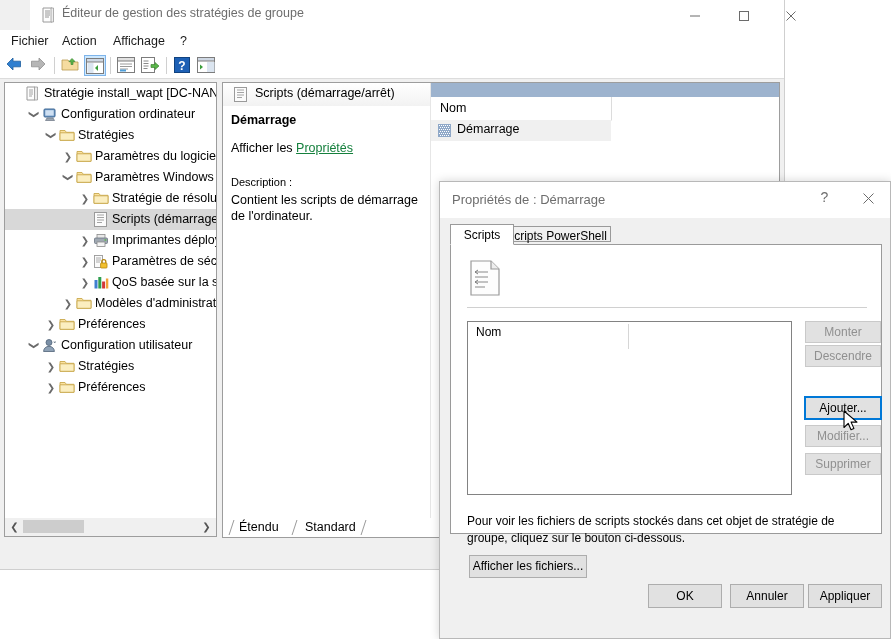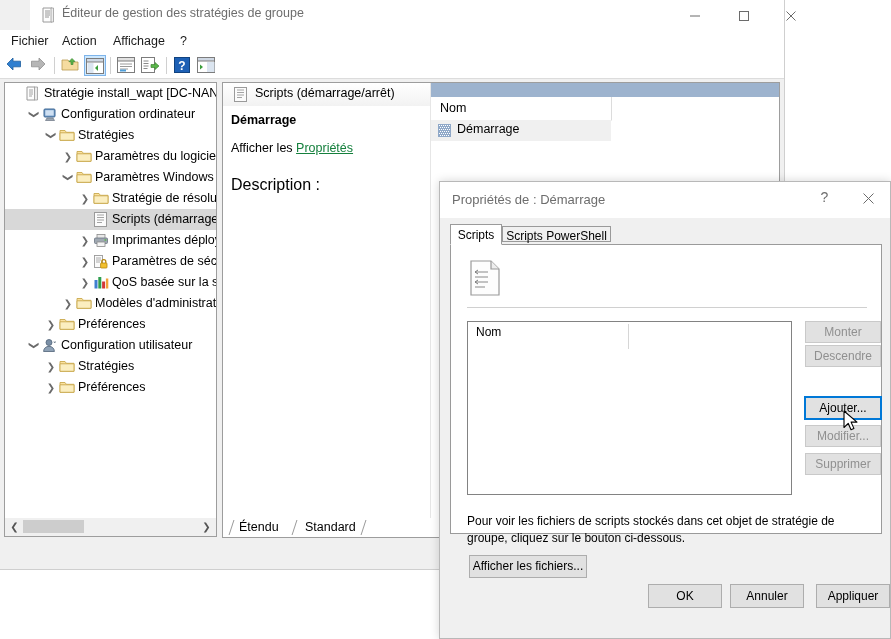--- a/index.html
+++ b/index.html
@@ -201,21 +201,21 @@
     left: 8px; top: 58px;
     font-size: 12.5px;
   }
   #ext-show a {
     color: #15803d;
     text-decoration: underline;
   }
   #ext-desc-label {
     position: absolute;
     left: 8px; top: 93px;
-    font-size: 16px;
+    font-size: 11px;
   }
   #ext-desc-body {
     position: absolute;
     left: 8px; top: 109px;
     width: 190px;
     font-size: 12.5px;
     line-height: 16px;
   }
 
   
@@ -447,21 +447,21 @@
     background: #e1e1e1;
     border: 1px solid #adadad;
     box-sizing: border-box;
     font-size: 12px;
     text-align: center;
     line-height: 22px;
     cursor: default;
   }
   #btn-ok { left: 208px; }
   #btn-cancel { left: 290px; }
-  #btn-apply { left: 376px; }
+  #btn-apply { left: 368px; }
 
   
   #cursor {
     position: absolute;
     left: 843px; top: 410px;
     pointer-events: none;
     z-index: 99;
   }
 </style>
 </head>
@@ -737,20 +737,21 @@
         </svg>
       </span>
       <span id="result-header-text">Scripts (démarrage/arrêt)</span>
     </div>
 
     <div id="ext-title">Démarrage</div>
     <div id="ext-show">
       <span>Afficher les </span><a href="#">Propriétés</a>
     </div>
     <div id="ext-desc-label">Description :</div>
+    <div id="ext-desc-body">Contient les scripts de démarrage de l'ordinateur.</div>
 
     <div id="listview">
       <div id="lv-headerbar"></div>
       <div id="lv-colhead">
         <span>Nom</span>
       </div>
       <div class="lv-row selected" style="top:37px">
         <span class="ic">
           <svg width="15" height="15" viewBox="0 0 15 15">
             <rect x="1" y="1" width="13" height="13" fill="#8fa8c8"></rect>
@@ -782,21 +783,21 @@
     <span id="dlg-title">Propriétés de : Démarrage</span>
     <div id="dlg-help">?</div>
     <div id="dlg-close">
       <svg width="13" height="13" viewBox="0 0 13 13">
           <path d="M1.5 1.5l10 10M11.5 1.5l-10 10" stroke="#6b6b6b" stroke-width="1"></path>
         </svg>
     </div>
   </div>
 
   <div id="dlg-tabstrip">
-    <div class="dtab active" style="left:0px;width:52px;">Scripts</div>
+    <div class="dtab active" style="left:0px;width:64px;">Scripts</div>
     <div class="dtab inactive" style="left:52px;width:109px;">Scripts PowerShell</div>
   </div>
 
   <div id="dlg-tabbody">
     <span id="dlg-script-icon">
       <svg width="30" height="36" viewBox="0 0 30 36">
         <path d="M1 1h20l8 8v26H1z" fill="#fdfdfd" stroke="#9a9a9a" stroke-width="1.2"></path>
         <path d="M21 1v8h8" fill="#eeeeee" stroke="#9a9a9a" stroke-width="1.2"></path>
         <path d="M5 12h13M5 17h13M5 22h13M5 27h10" stroke="#8a8a8a" stroke-width="1.1"></path>
         <path d="M8 10l-3 2 3 2M8 20l-3 2 3 2" fill="none" stroke="#7a7a7a" stroke-width="1"></path>

